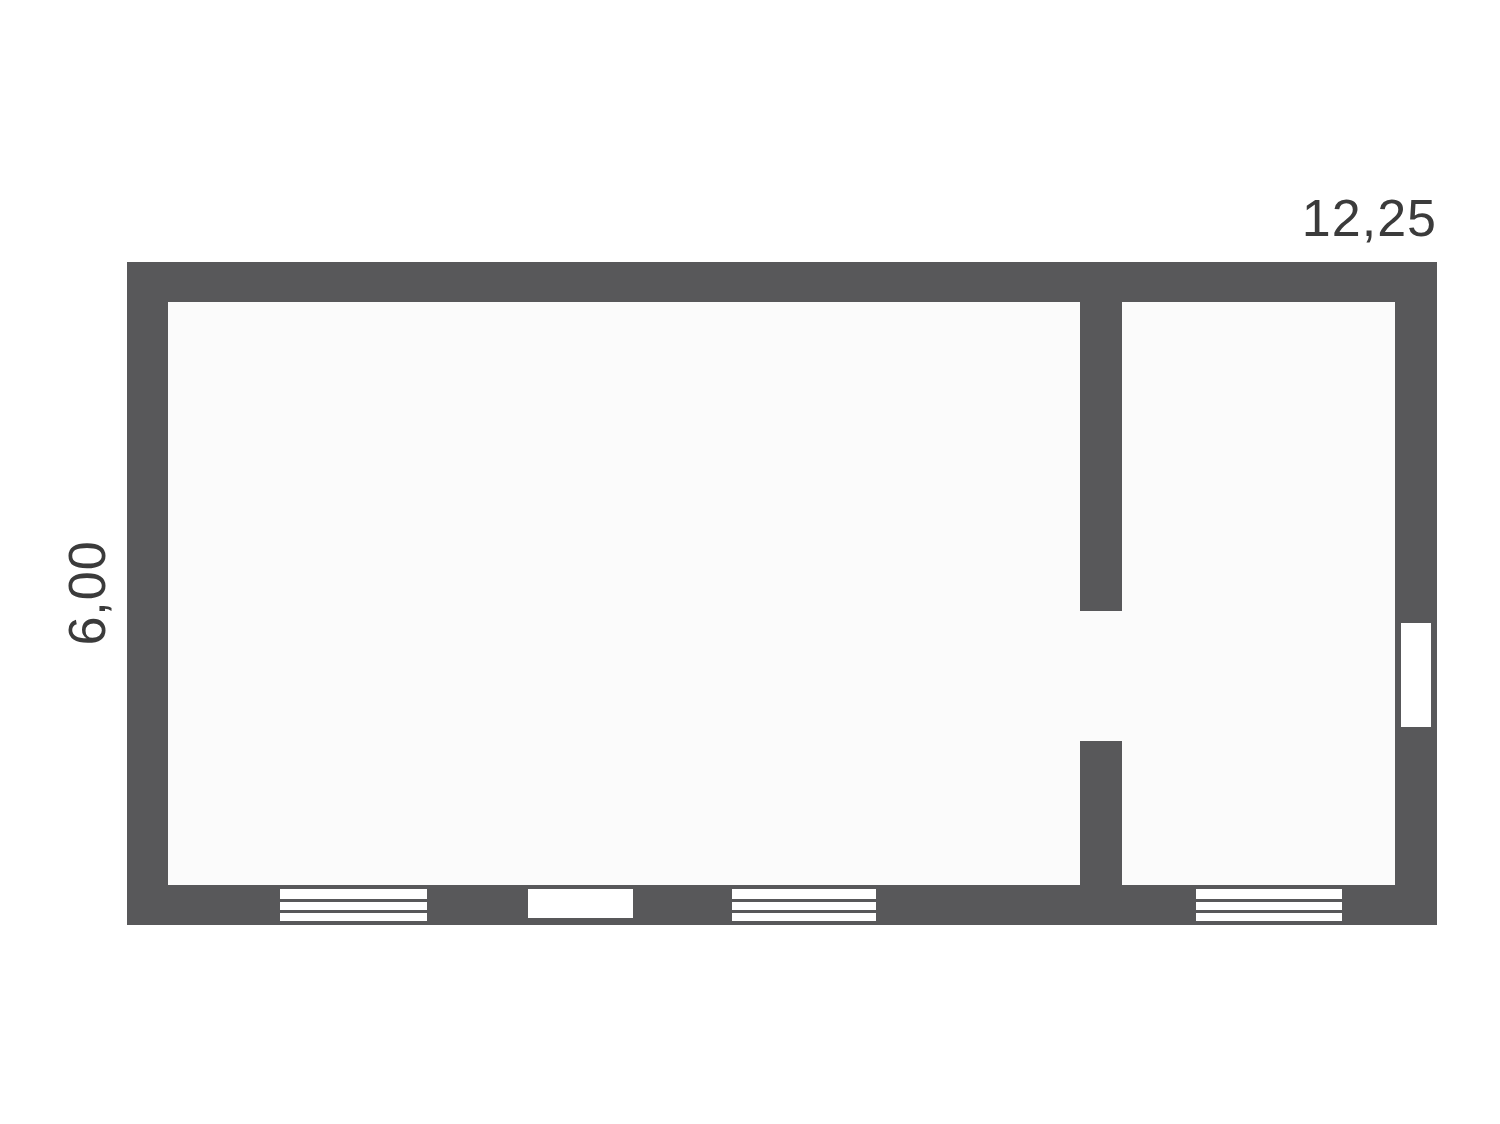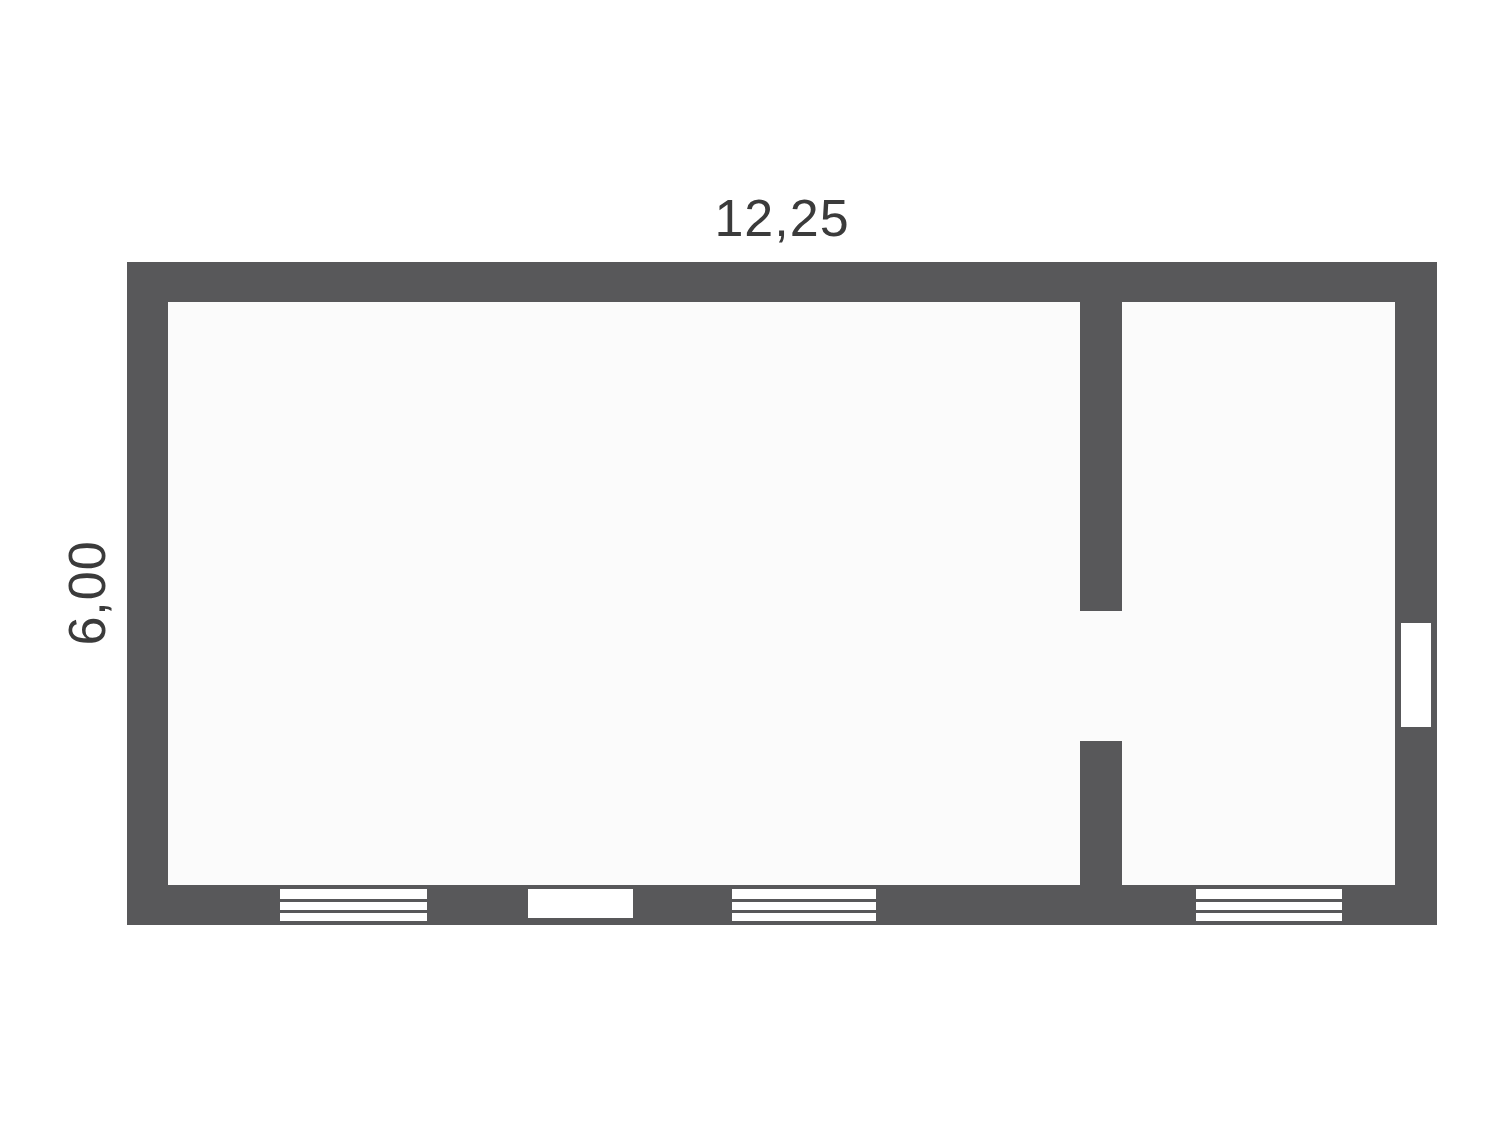--- a/index.html
+++ b/index.html
@@ -22,21 +22,21 @@
       font-size: 52px;
       font-weight: 400;
       letter-spacing: 1px;
       line-height: 52px;
       white-space: nowrap;
     }
     #width-label {
       left: 127px;
       top: 192px;
       width: 1310px;
-      text-align: center;
+      text-align: right;
     }
     #height-label {
       left: 7px;
       top: 567px;
       width: 160px;
       height: 52px;
       text-align: center;
       transform: rotate(-90deg);
       transform-origin: center center;
     }

